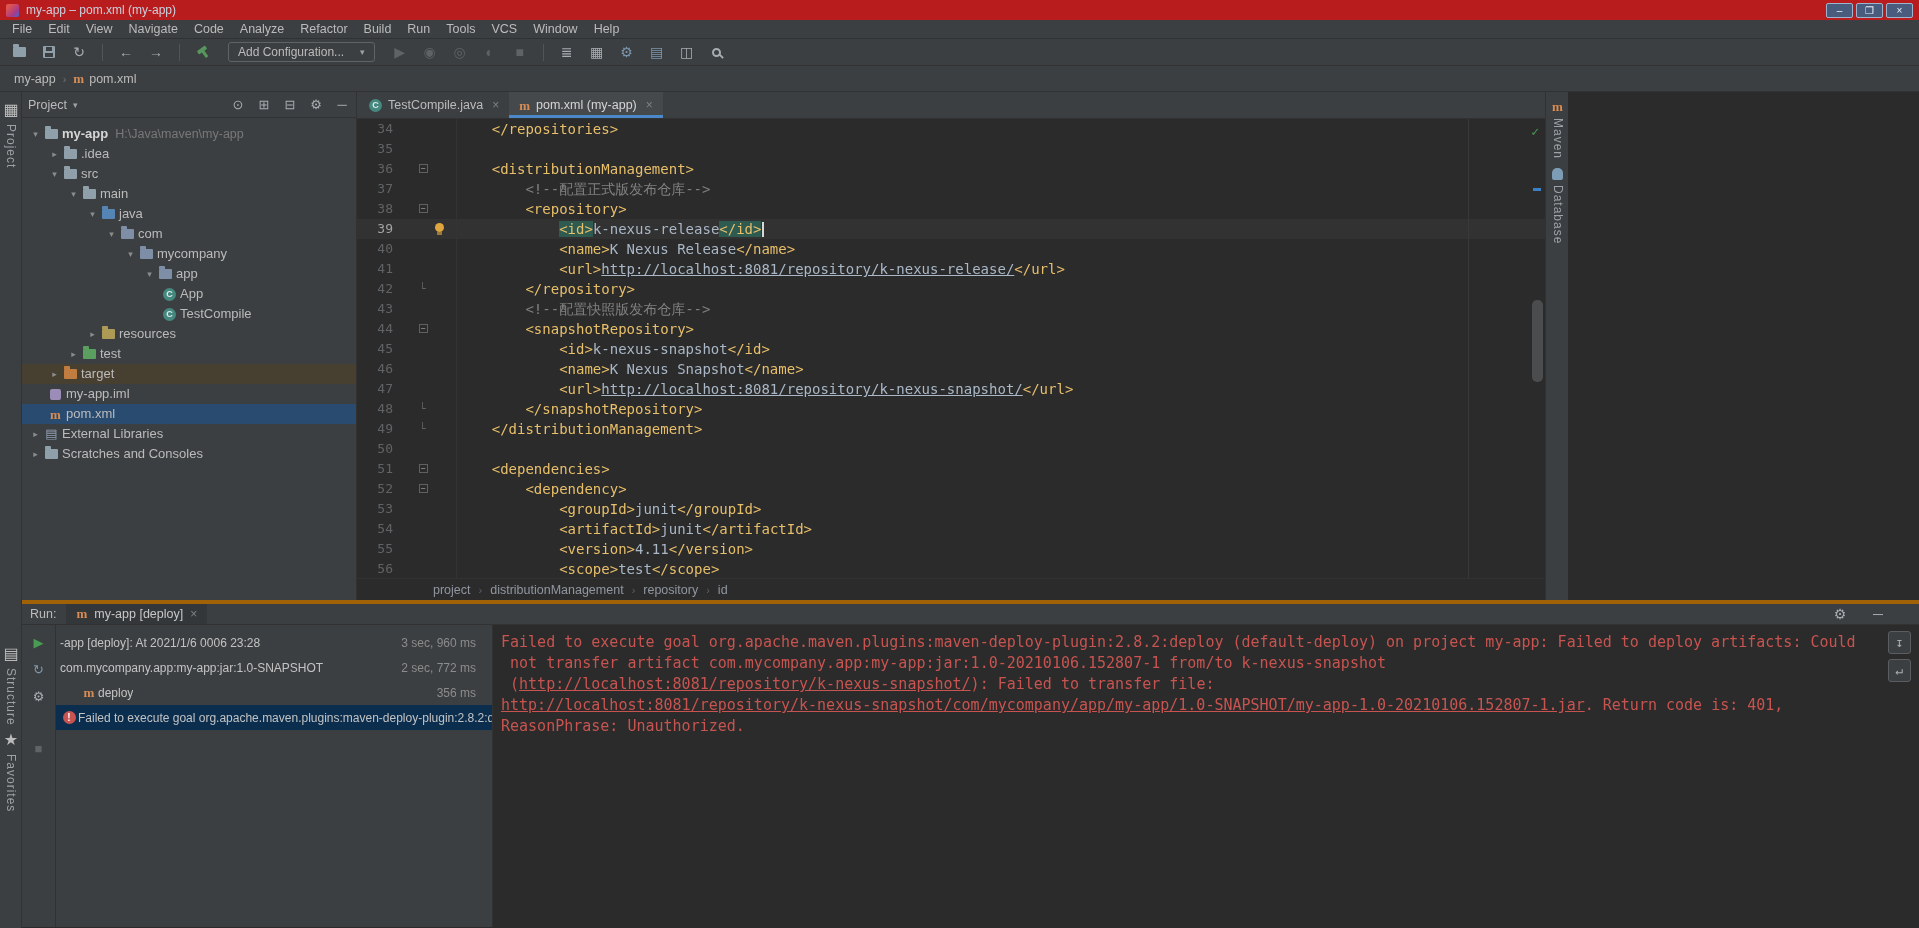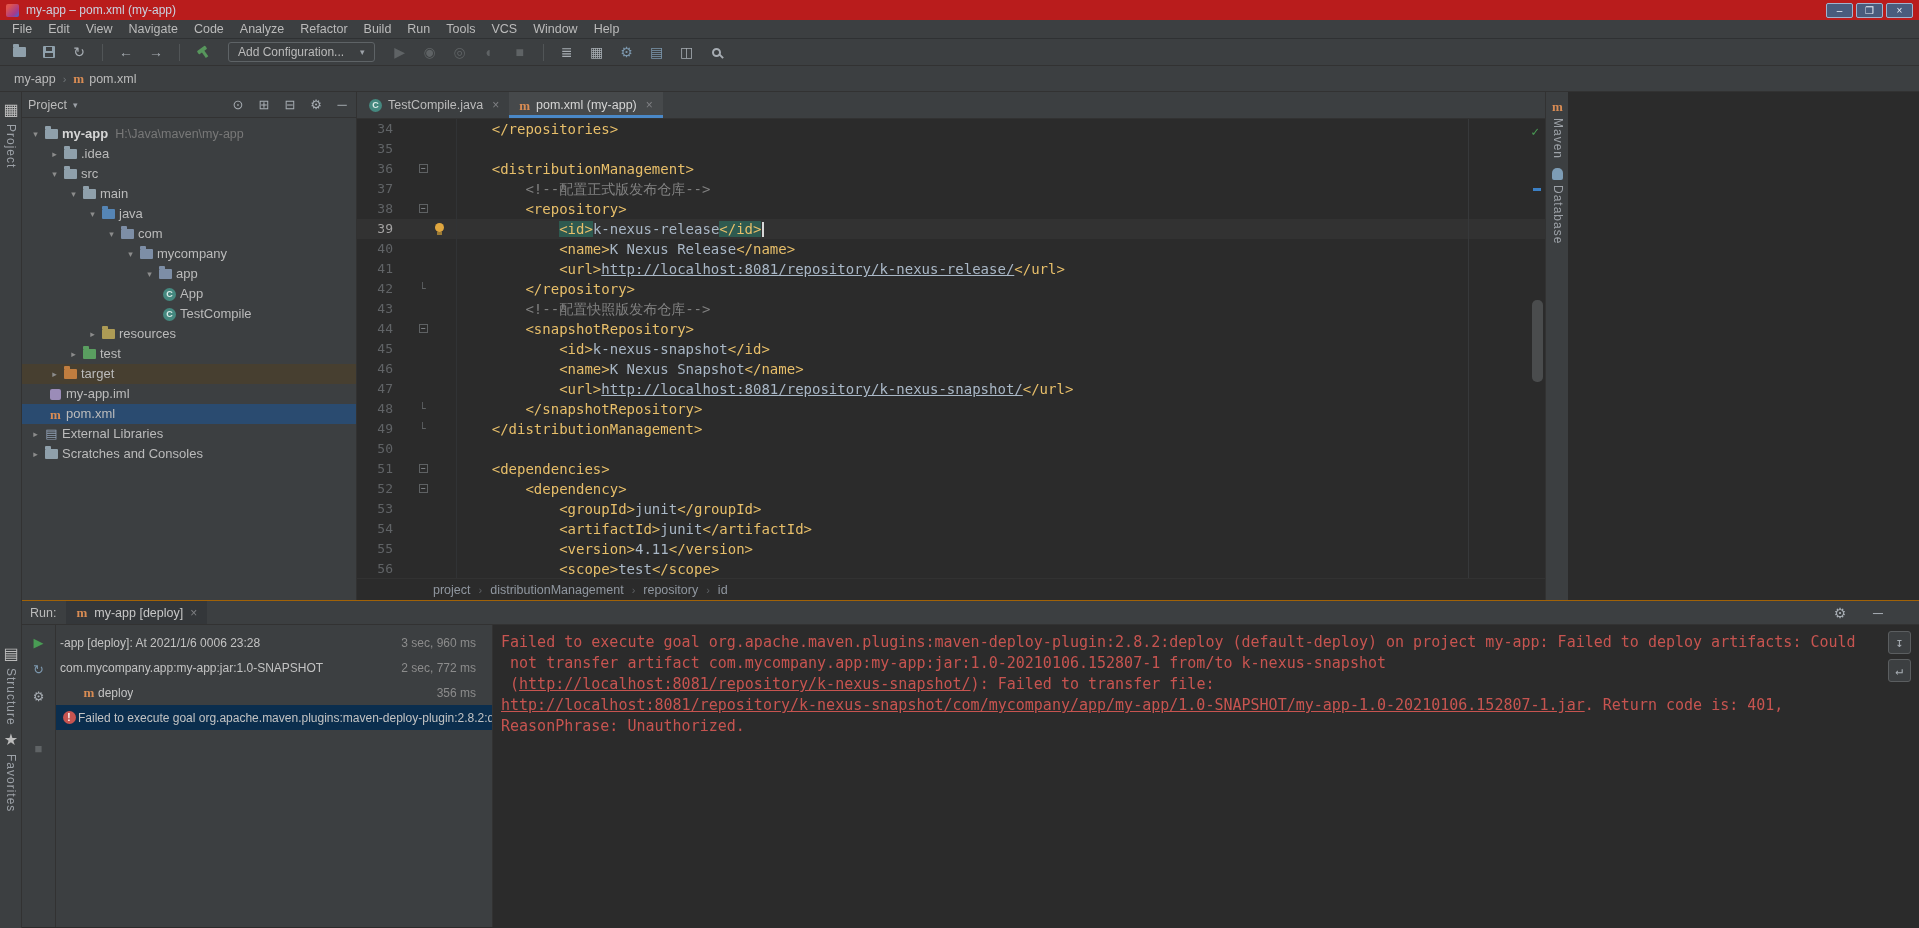--- a/index.html
+++ b/index.html
@@ -93,21 +93,21 @@
   .ed-check{position:absolute;right:6px;top:5px;color:#499c54;font-size:13px;}
   .ed-mark{position:absolute;right:4px;top:69px;width:8px;height:3px;background:#3b7fc4;}
 
   .ed-crumbs{height:22px;display:flex;align-items:center;padding-left:76px;gap:8px;font-size:12.5px;
              color:#9097a0;background:#2b2b2b;border-top:1px solid #323232;}
   .ed-crumbs .sep{color:#5d6064;font-size:11px;}
 
   .void-panel{flex:1;background:#2b2b2b;}
 
   
-  .run-header{height:25px;background:#3c3f41;border-top:1px solid #a16207;border-bottom:1px solid #323232;
+  .run-header{height:25px;background:#3c3f41;border-top:4px solid #a16207;border-bottom:1px solid #323232;
               display:flex;align-items:center;font-size:12.5px;padding-left:8px;}
   .run-tab{display:flex;align-items:center;gap:7px;background:#34373a;height:100%;padding:0 10px;margin-left:10px;color:#c7c7c7;}
   .run-tab .close{color:#7f8084;font-size:12px;}
   .run-actions{margin-left:auto;display:flex;gap:16px;padding-right:30px;}
   .run-body{display:flex;height:302px;}
   .run-toolbar{width:34px;background:#3c3f41;border-right:1px solid #323232;display:flex;flex-direction:column;
                align-items:center;padding-top:8px;gap:9px;}
   .run-toolbar .tbi{width:18px;height:18px;font-size:13px;}
   .run-toolbar .gap{height:16px;}
   .run-tree{width:437px;background:#3c3f41;border-right:1px solid #323232;padding-top:5px;font-size:12px;overflow:hidden;}

